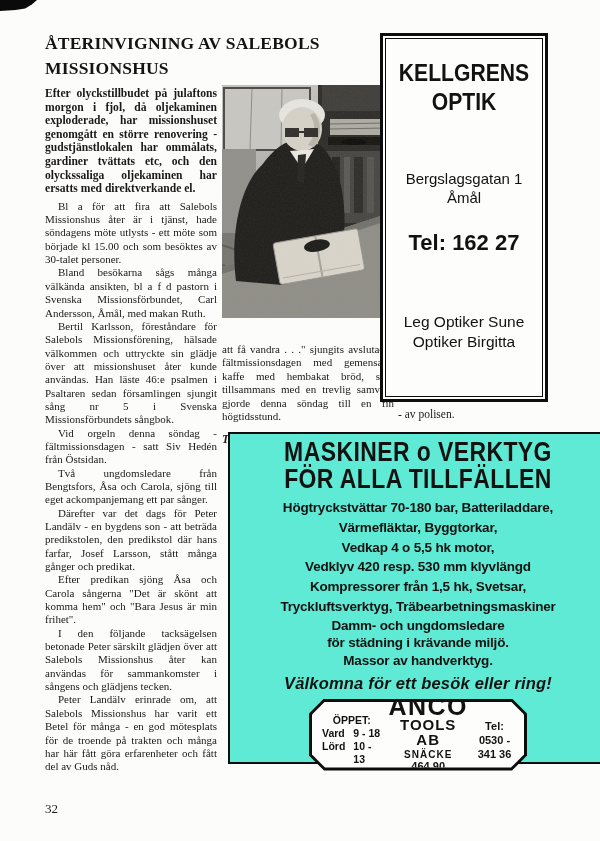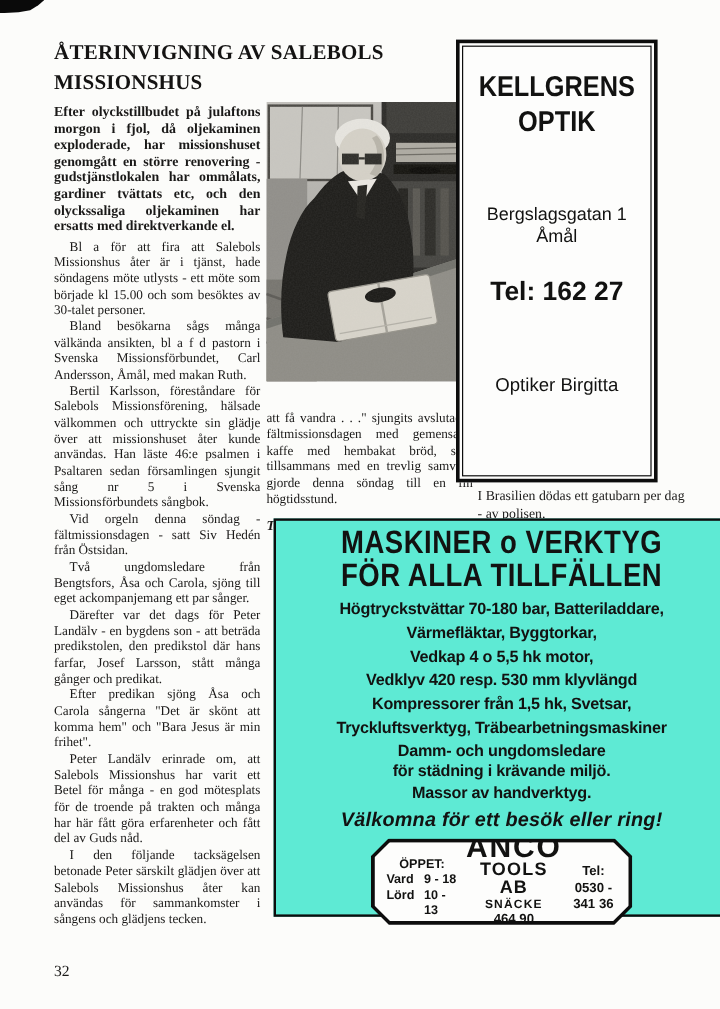--- a/index.html
+++ b/index.html
@@ -122,22 +122,22 @@
 
 <div class="col-left">
   <p class="lead">Efter olyckstillbudet på julaftons morgon i fjol, då oljekaminen exploderade, har missionshuset genomgått en större renovering - gudstjänstlokalen har ommålats, gardiner tvättats etc, och den olyckssaliga oljekaminen har ersatts med direktverkande el.</p>
   <p>Bl a för att fira att Salebols Missionshus åter är i tjänst, hade söndagens möte utlysts - ett möte som började kl 15.00 och som besöktes av 30-talet personer.</p>
   <p>Bland besökarna sågs många välkända ansikten, bl a f d pastorn i Svenska Missionsförbundet, Carl Andersson, Åmål, med makan Ruth.</p>
   <p>Bertil Karlsson, föreståndare för Salebols Missionsförening, hälsade välkommen och uttryckte sin glädje över att missionshuset åter kunde användas. Han läste 46:e psalmen i Psaltaren sedan församlingen sjungit sång nr 5 i Svenska Missionsförbundets sångbok.</p>
   <p>Vid orgeln denna söndag - fältmissionsdagen - satt Siv Hedén från Östsidan.</p>
   <p>Två ungdomsledare från Bengtsfors, Åsa och Carola, sjöng till eget ackompanjemang ett par sånger.</p>
   <p>Därefter var det dags för Peter Landälv - en bygdens son - att beträda predikstolen, den predikstol där hans farfar, Josef Larsson, stått många gånger och predikat.</p>
   <p>Efter predikan sjöng Åsa och Carola sångerna "Det är skönt att komma hem" och "Bara Jesus är min frihet".</p>
+  <p>I den följande tacksägelsen betonade Peter särskilt glädjen över att Salebols Missionshus åter kan användas för sammankomster i sångens och glädjens tecken.</p>
   <p>Peter Landälv erinrade om, att Salebols Missionshus har varit ett Betel för många - en god mötesplats för de troende på trakten och många har här fått göra erfarenheter och fått del av Guds nåd.</p>
-  <p>I den följande tacksägelsen betonade Peter särskilt glädjen över att Salebols Missionshus åter kan användas för sammankomster i sångens och glädjens tecken.</p>
 
 </div>
 
 <div class="photo">
   <svg viewBox="0 0 168 233" width="168" height="233" preserveAspectRatio="none">
     <defs>
       <linearGradient id="wallgrad" x1="0" y1="0" x2="0" y2="1">
         <stop offset="0" stop-color="#c4c2bd"></stop>
         <stop offset="1" stop-color="#9a9892"></stop>
       </linearGradient>
@@ -197,27 +197,27 @@
     <div class="k-name">
       <span>KELLGRENS</span>
       <span>OPTIK</span>
     </div>
     <div class="k-addr">
       <span>Bergslagsgatan 1</span>
       <span>Åmål</span>
     </div>
     <div class="k-tel">Tel: 162 27</div>
     <div class="k-people">
+      <span>Leg Optiker Sune</span>
       <span>Optiker Birgitta</span>
     </div>
   </div>
 </div>
 
 <div class="note">
-  <span>I Brasilien dödas ett gatubarn per dag</span>
   <span>- av polisen.</span>
 </div>
 
 <div class="maskiner">
   <div class="m-head">
     <span>MASKINER o VERKTYG</span>
     <span>FÖR ALLA TILLFÄLLEN</span>
   </div>
   <div class="m-items">
     <div>Högtryckstvättar 70-180 bar, Batteriladdare,</div>

